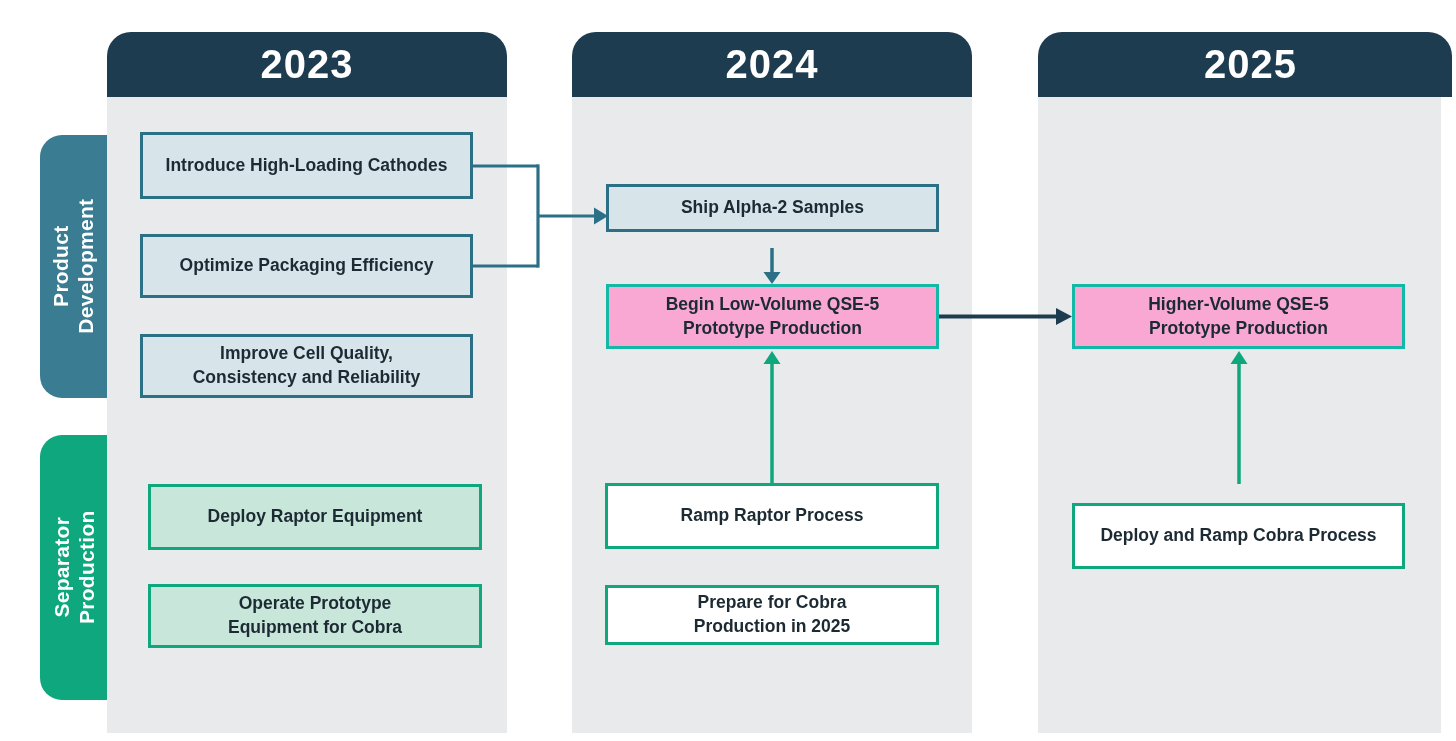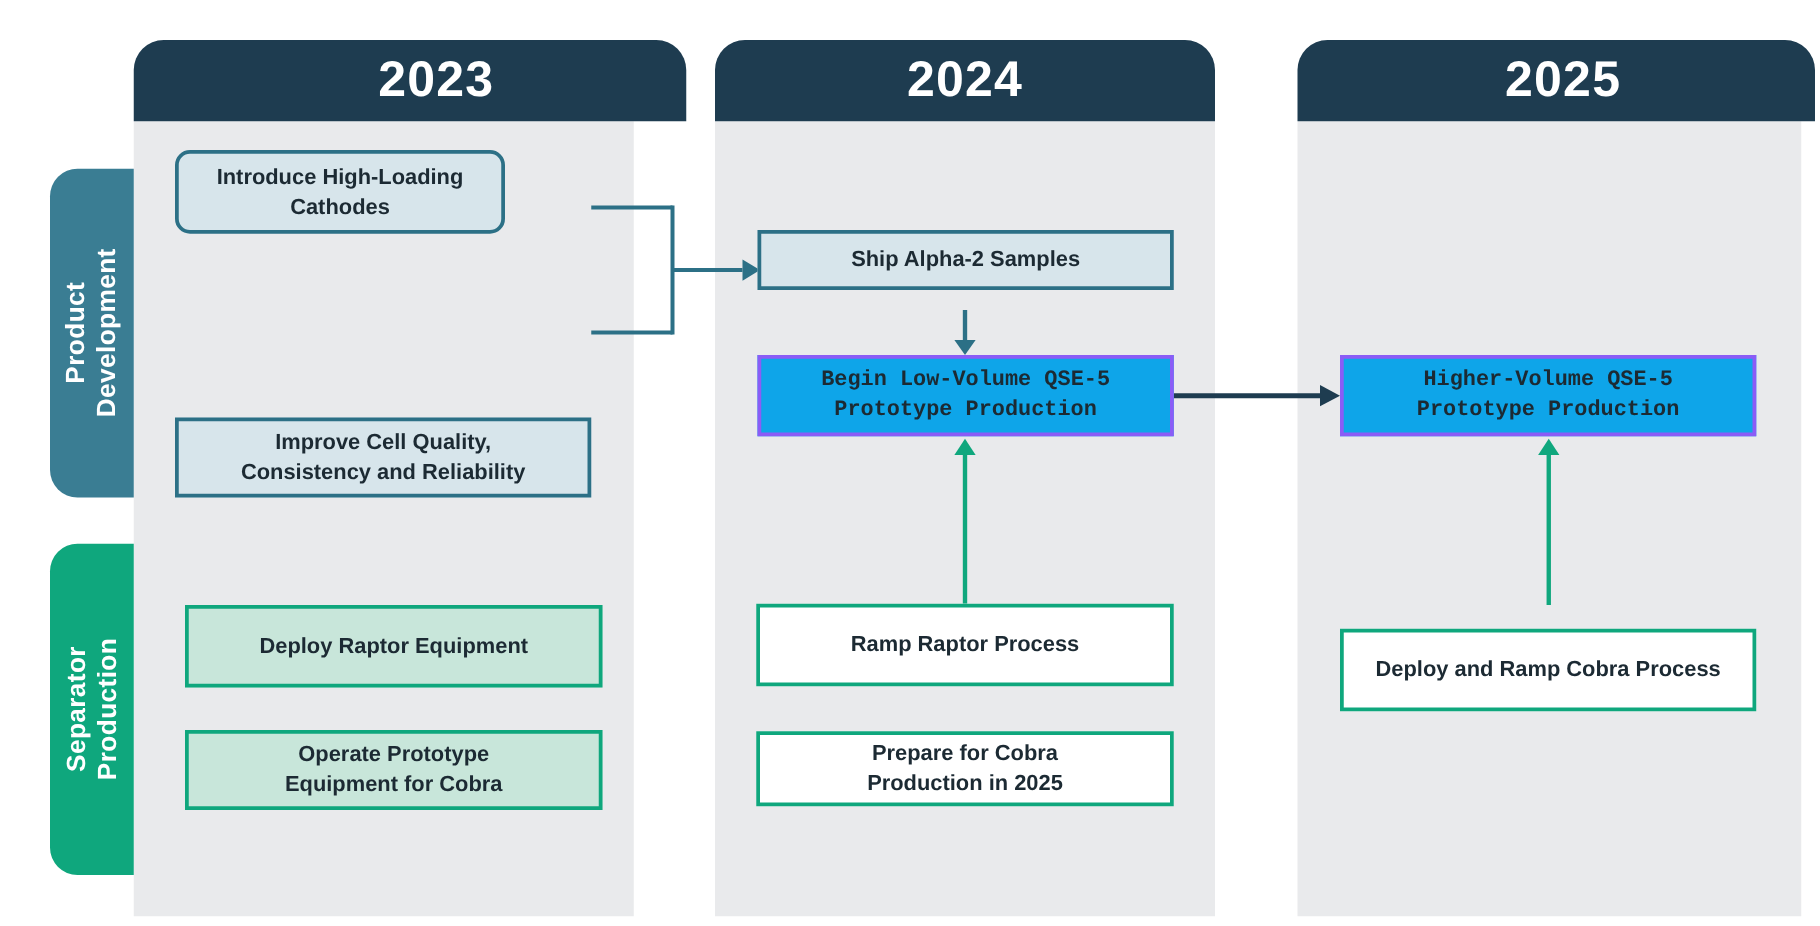--- a/index.html
+++ b/index.html
@@ -29,21 +29,21 @@
   }
   
   .box{
     position:absolute;display:flex;align-items:center;justify-content:center;
     text-align:center;white-space:pre-line;
     font-size:17.5px;font-weight:700;color:#1c2a33;line-height:1.35;
     box-sizing:border-box;padding:4px 10px;
   }
   .box.blue {background:#d7e5eb;border:3px solid #2c7086;}
   .box.greenfill{background:#c8e6da;border:3px solid #0fa77d;margin-left:10px;}
-  .box.navywhite{background:#0ea5e9;border:3px solid #8b5cf6;font-family:Liberation Mono, monospace;}
+  .box.navywhite{background:#f9a8d4;border:3px solid #14b8a6;}
   .box.greenwhite{background:#ffffff;border:3px solid #0fa77d;}
   svg.arrows{position:absolute;left:0;top:0;z-index:5;pointer-events:none;}
   .box{z-index:6;}
   .lane-tab{z-index:2;}
   .col-body,.col-header{z-index:1;}
 </style>
 </head>
 <body>
 
 <div class="canvas">
@@ -51,21 +51,21 @@
   <div class="lane-tab product" style="top:135px;height:263px;">
     <div class="rot">Product
 Development</div>
   </div>
   <div class="lane-tab separator" style="top:435px;height:265px;">
     <div class="rot">Separator
 Production</div>
   </div>
 
   <div class="col-body" style="left:107px;top:97px;width:400px;height:636px;"></div>
-  <div class="col-header" style="left:107px;top:32px;width:400px;padding-left:42px;">
+  <div class="col-header" style="left:107px;top:32px;width:400px;">
     <span>2023</span>
   </div>
 
   <div class="col-body" style="left:572px;top:97px;width:400px;height:636px;"></div>
   <div class="col-header" style="left:572px;top:32px;width:400px;">
     <span>2024</span>
   </div>
 
   <div class="col-body" style="left:1038px;top:97px;width:403px;height:636px;"></div>
   <div class="col-header" style="left:1038px;top:32px;width:403px;padding-left:11px;">
@@ -88,21 +88,22 @@
     <line x1="939" y1="316.5" x2="1056" y2="316.5" stroke="#1e3c50" stroke-width="4"></line>
     <polygon points="1056,308 1072,316.5 1056,325" fill="#1e3c50"></polygon>
 
     <line x1="772" y1="483" x2="772" y2="364" stroke="#0fa77d" stroke-width="3.5"></line>
     <polygon points="763.5,364 780.5,364 772,351" fill="#0fa77d"></polygon>
 
     <line x1="1239" y1="484" x2="1239" y2="364" stroke="#0fa77d" stroke-width="3.5"></line>
     <polygon points="1230.5,364 1247.5,364 1239,351" fill="#0fa77d"></polygon>
   </svg>
 
-  <div class="box blue" style="left:140px;top:120px;width:264px;height:67px;border-radius:12px;">Introduce High-Loading Cathodes</div>
+  <div class="box blue" style="left:140px;top:132px;width:333px;height:67px;">Introduce High-Loading Cathodes</div>
+  <div class="box blue" style="left:140px;top:234px;width:333px;height:64px;">Optimize Packaging Efficiency</div>
   <div class="box blue" style="left:140px;top:334px;width:333px;height:64px;">Improve Cell Quality,
 Consistency and Reliability</div>
 
   <div class="box blue" style="left:606px;top:184px;width:333px;height:48px;">Ship Alpha-2 Samples</div>
   <div class="box navywhite" style="left:606px;top:284px;width:333px;height:65px;">Begin Low-Volume QSE-5
 Prototype Production</div>
 
   <div class="box navywhite" style="left:1072px;top:284px;width:333px;height:65px;">Higher-Volume QSE-5
 Prototype Production</div>
 

